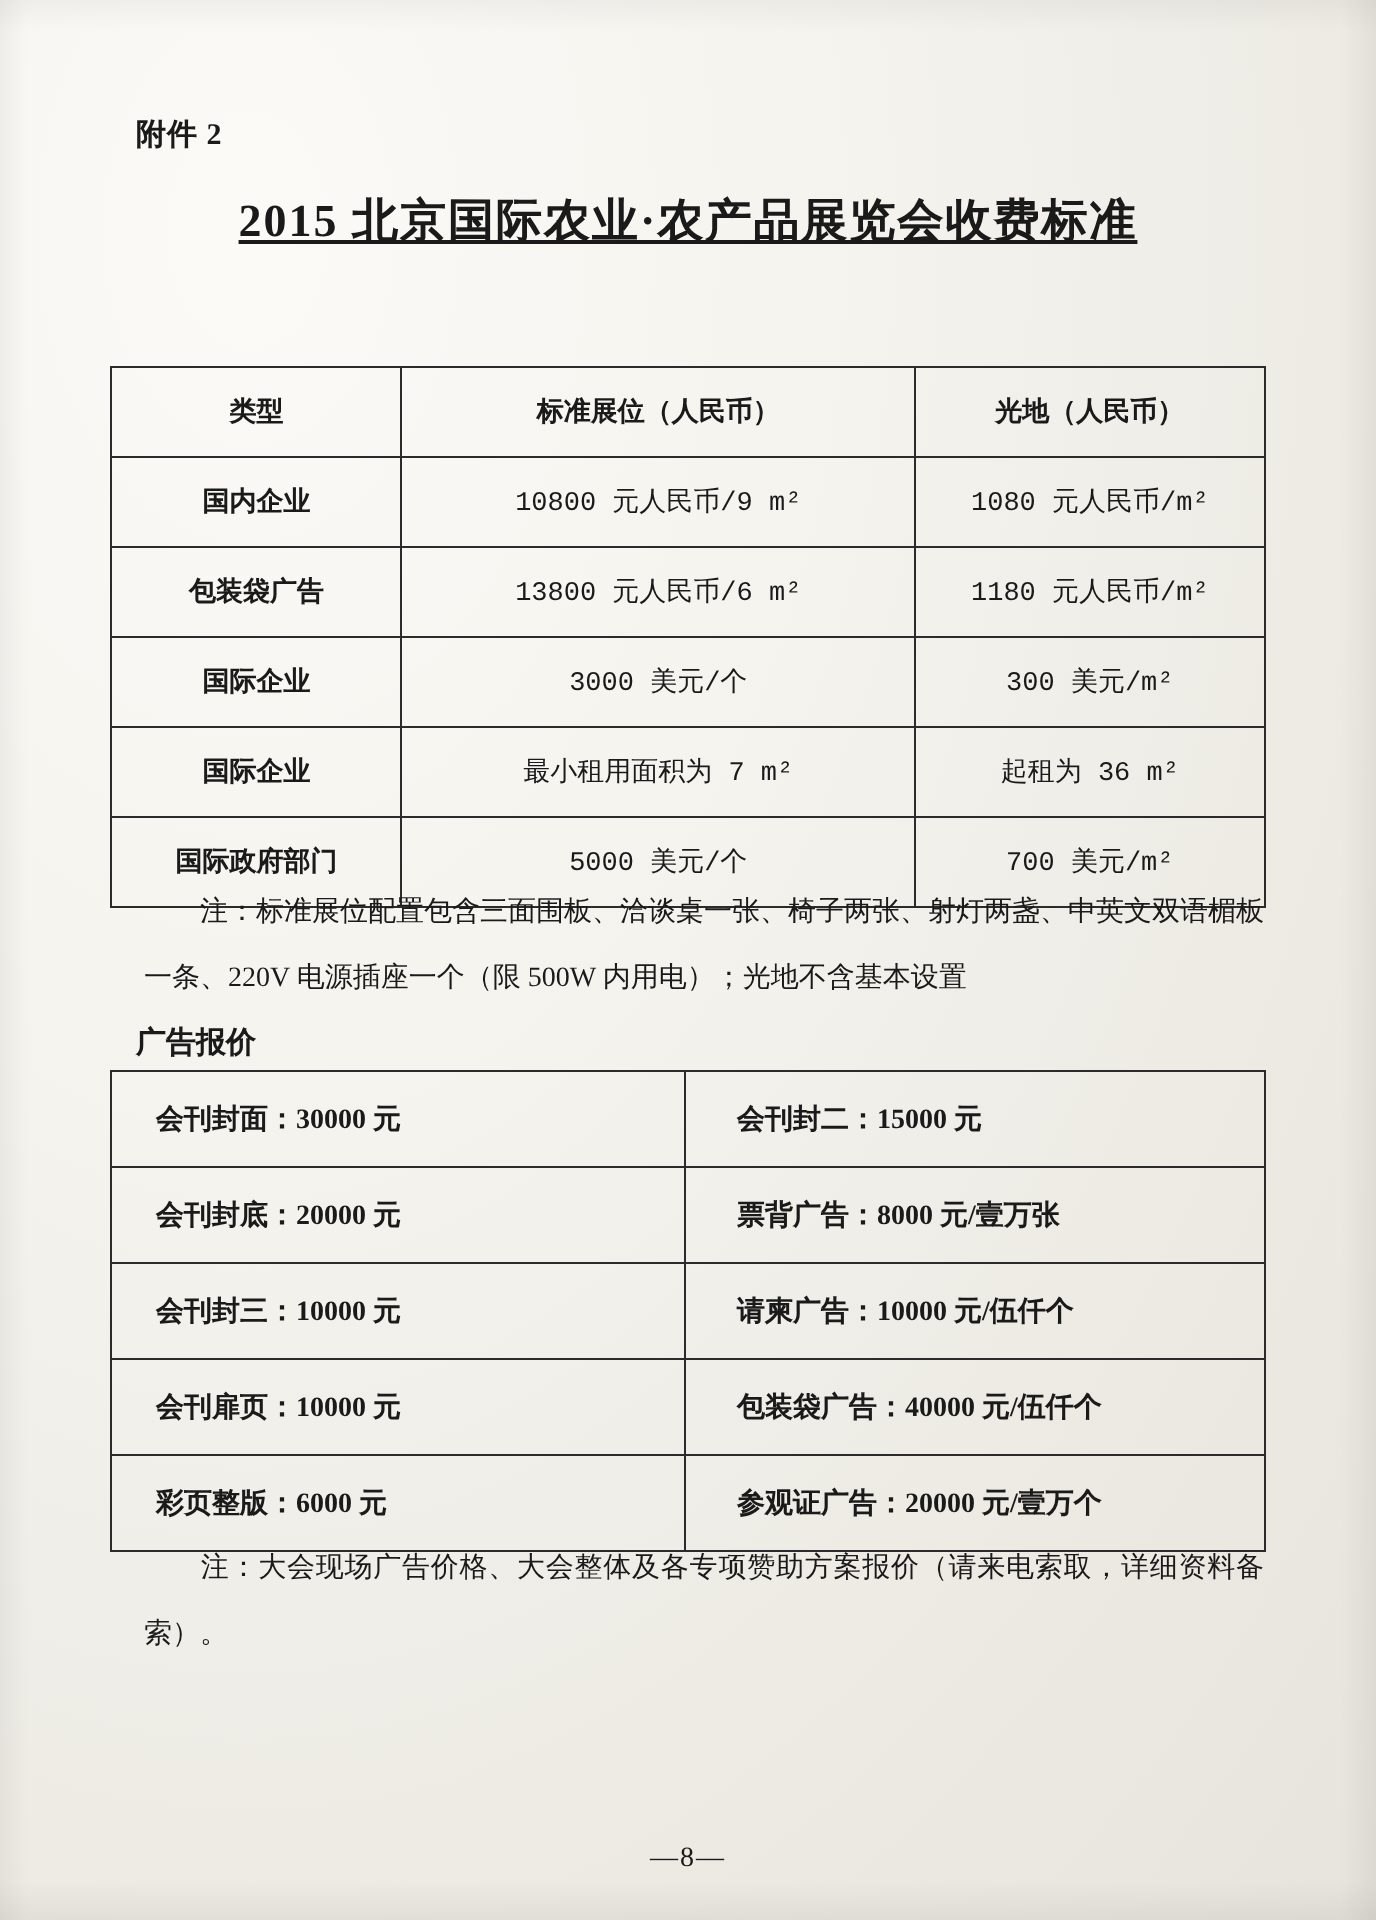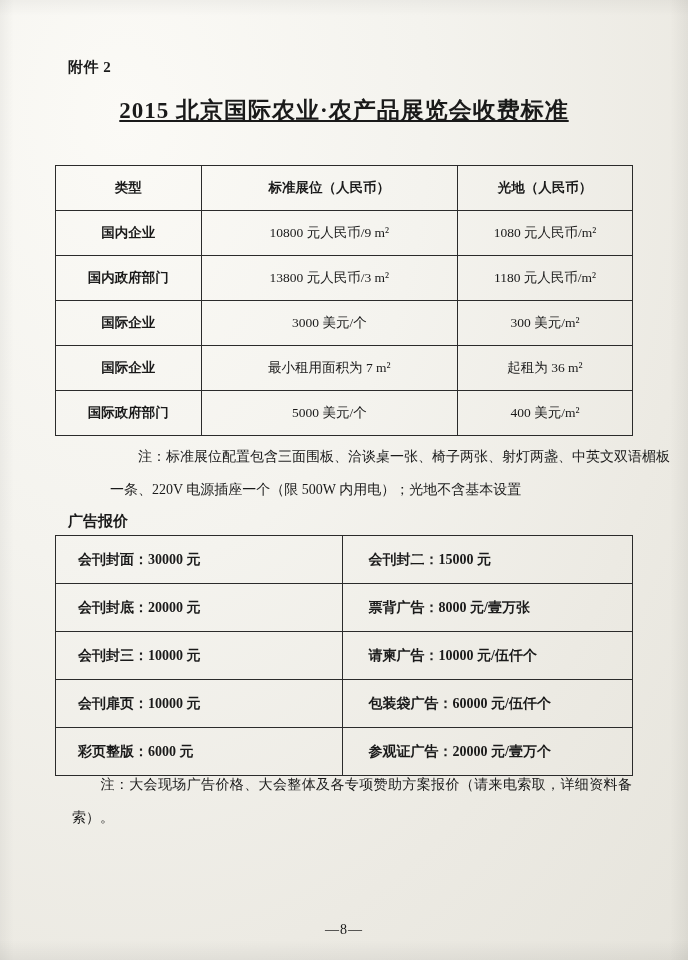--- a/index.html
+++ b/index.html
@@ -64,40 +64,41 @@
   }
   table.grid td {
     border: 1px solid #2b2b2b;
     text-align: center;
     font-size: 13.5px;
     padding: 0 4px;
   }
   
   #fee-table {
     left: 55px;
-    top: 165px;
+    top: 183px;
     width: 578px;
+    font-family: Liberation Mono, monospace;
   }
   #fee-table td {
     height: 44px;
   }
   #fee-table td.c0 { width: 144px; font-weight: bold; }
   #fee-table td.c1 { width: 260px; }
   #fee-table td.c2 { width: 174px; }
   #fee-table tr.head td { font-weight: bold; }
   
   .note {
     position: absolute;
     left: 72px;
     width: 560px;
     font-size: 14px;
     line-height: 33px;
     text-align: justify;
   }
-  #note-1 { top: 440px; margin-left: 38px; }
+  #note-1 { top: 440px; }
   #note-1 .indent { display: inline-block; width: 28px; }
   
   .sub-heading {
     position: absolute;
     left: 68px;
     font-size: 15px;
     font-weight: bold;
   }
   #ads-heading { top: 512px; }
   
@@ -145,38 +146,38 @@
           <td class="c0">类型</td>
           <td class="c1">标准展位（人民币）</td>
           <td class="c2">光地（人民币）</td>
         </tr>
         <tr>
           <td class="c0">国内企业</td>
           <td class="c1">10800 元人民币/9 m²</td>
           <td class="c2">1080 元人民币/m²</td>
         </tr>
         <tr>
-          <td class="c0">国内政府部门</td>
-          <td class="c1">13800 元人民币/3 m²</td>
+          <td class="c0">包装袋广告</td>
+          <td class="c1">13800 元人民币/6 m²</td>
           <td class="c2">1180 元人民币/m²</td>
         </tr>
         <tr>
           <td class="c0">国际企业</td>
           <td class="c1">3000 美元/个</td>
           <td class="c2">300 美元/m²</td>
         </tr>
         <tr>
           <td class="c0">国际企业</td>
           <td class="c1">最小租用面积为 7 m²</td>
           <td class="c2">起租为 36 m²</td>
         </tr>
         <tr>
           <td class="c0">国际政府部门</td>
           <td class="c1">5000 美元/个</td>
-          <td class="c2">400 美元/m²</td>
+          <td class="c2">700 美元/m²</td>
         </tr>
       </tbody>
     </table>
 
     <div class="note" id="note-1"><span class="indent"></span><span>注：标准展位配置包含三面围板、洽谈桌一张、椅子两张、射灯两盏、中英文双语楣板一条、220V 电源插座一个（限 500W 内用电）；光地不含基本设置</span></div>
 
     <div class="sub-heading" id="ads-heading">广告报价</div>
 
     <table class="grid" id="ads-table">
       <tbody>
@@ -187,21 +188,21 @@
         <tr>
           <td class="a0">会刊封底：20000 元</td>
           <td class="a1">票背广告：8000 元/壹万张</td>
         </tr>
         <tr>
           <td class="a0">会刊封三：10000 元</td>
           <td class="a1">请柬广告：10000 元/伍仟个</td>
         </tr>
         <tr>
           <td class="a0">会刊扉页：10000 元</td>
-          <td class="a1">包装袋广告：60000 元/伍仟个</td>
+          <td class="a1">包装袋广告：40000 元/伍仟个</td>
         </tr>
         <tr>
           <td class="a0">彩页整版：6000 元</td>
           <td class="a1">参观证广告：20000 元/壹万个</td>
         </tr>
       </tbody>
     </table>
 
     <div class="note" id="note-2"><span class="indent"></span><span>注：大会现场广告价格、大会整体及各专项赞助方案报价（请来电索取，详细资料备索）。</span></div>
 

